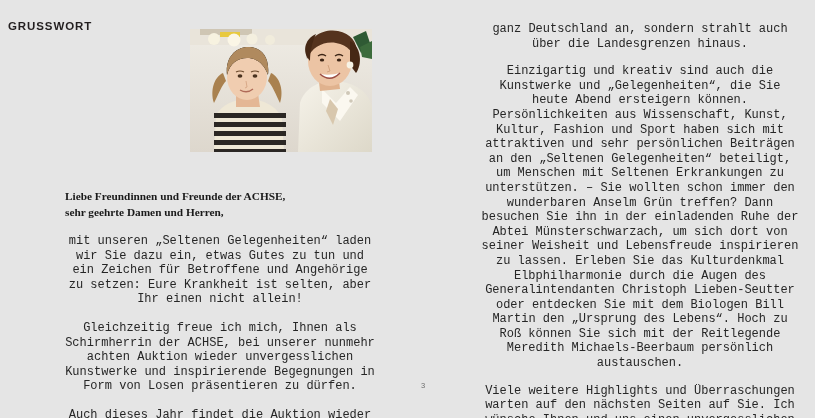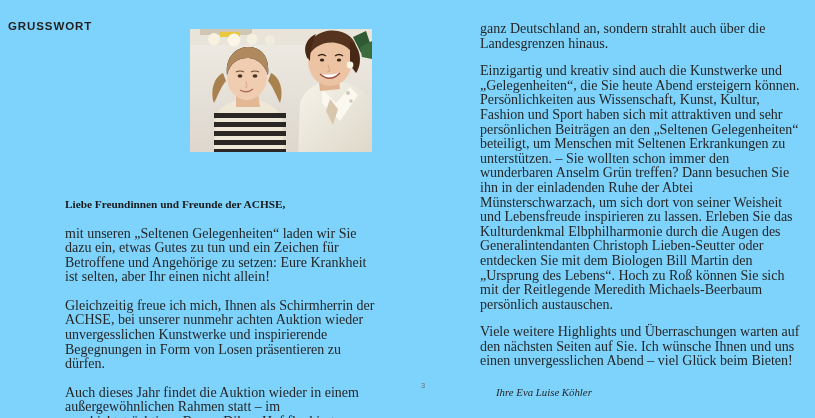--- a/index.html
+++ b/index.html
@@ -4,21 +4,21 @@
 <style>
   html, body {
     margin: 0;
     padding: 0;
     background: #ffffff;
   }
   .page {
     position: relative;
     width: 815px;
     height: 418px;
-    background: #7dd3fc;
+    background: #e5e5e5;
     font-family: "Liberation Serif", serif;
     color: #231f20;
     overflow: hidden;
   }
 
   
   .section-header {
     position: absolute;
     left: 8px;
     top: 20px;
@@ -57,33 +57,34 @@
     left: 480px;
     top: 22px;
     width: 320px;
   }
 
   .salutation {
     font-family: "Liberation Serif", serif;
     font-weight: bold;
     font-size: 11.3px;
     line-height: 15.5px;
-    margin: 12px 0 14px 0;
+    margin: 4px 0 14px 0;
     color: #1a1a1a;
   }
   .salutation .line {
     display: block;
   }
 
   p.body-par {
     margin: 0 0 14px 0;
-    font-size: 14px;
+    font-size: 12px;
     line-height: 14.6px;
-    text-align: left;
+    text-align: center;
     color: #262626;
+    font-family: Liberation Mono, monospace;
   }
   .col-right p.body-par {
     margin: 0 0 13px 0;
   }
   p.body-par:last-child {
     margin-bottom: 0;
   }
 
   .signature {
     margin: 16px 0 0 16px;
@@ -191,20 +192,21 @@
         <ellipse cx="65" cy="47" rx="2.4" ry="1.8" fill="#4a3320"></ellipse>
         <path d="M56 52 l1 6 l-2 1" stroke="#d6a583" stroke-width="0.9" fill="none"></path>
         <path d="M50 61 q7 4 13 -1" stroke="#b06a58" stroke-width="1.3" fill="none"></path>
       </g>
     </svg>
   </div>
 
   <div class="col-left">
     <div class="salutation">
       <span class="line">Liebe Freundinnen und Freunde der ACHSE,</span>
+      <span class="line">sehr geehrte Damen und Herren,</span>
     </div>
     <p class="body-par">mit unseren „Seltenen Gelegenheiten“ laden wir Sie dazu ein, etwas Gutes zu tun und ein Zeichen für Betroffene und Angehörige zu setzen: Eure Krankheit ist selten, aber Ihr einen nicht allein!</p>
     <p class="body-par">Gleichzeitig freue ich mich, Ihnen als Schirmherrin der ACHSE, bei unserer nunmehr achten Auktion wieder unvergesslichen Kunstwerke und inspirierende Begegnungen in Form von Losen präsentieren zu dürfen.</p>
     <p class="body-par">Auch dieses Jahr findet die Auktion wieder in einem außergewöhnlichen Rahmen statt – im geschichtsträchtigen Benen-Diken-Hof flankiert von der Schönheit der Insel Sylt. Der Gutshof aus dem 19. Jahrhundert ist mittlerweile eine Institution auf Sylt. Das Prinzip der offenen Tür und der herzliche Kontakt zum Gast werden hier groß geschrieben. Diese einladende Wärme zieht nicht nur Größen aus Kultur und Politik aus</p>
   </div>
 
   <div class="col-right">
     <p class="body-par">ganz Deutschland an, sondern strahlt auch über die Landesgrenzen hinaus.</p>
     <p class="body-par">Einzigartig und kreativ sind auch die Kunstwerke und „Gelegenheiten“, die Sie heute Abend ersteigern können. Persönlichkeiten aus Wissenschaft, Kunst, Kultur, Fashion und Sport haben sich mit attraktiven und sehr persönlichen Beiträgen an den „Seltenen Gelegenheiten“ beteiligt, um Menschen mit Seltenen Erkrankungen zu unterstützen. – Sie wollten schon immer den wunderbaren Anselm Grün treffen? Dann besuchen Sie ihn in der einladenden Ruhe der Abtei Münsterschwarzach, um sich dort von seiner Weisheit und Lebensfreude inspirieren zu lassen. Erleben Sie das Kulturdenkmal Elbphilharmonie durch die Augen des Generalintendanten Christoph Lieben-Seutter oder entdecken Sie mit dem Biologen Bill Martin den „Ursprung des Lebens“. Hoch zu Roß können Sie sich mit der Reitlegende Meredith Michaels-Beerbaum persönlich austauschen.</p>
     <p class="body-par">Viele weitere Highlights und Überraschungen warten auf den nächsten Seiten auf Sie. Ich wünsche Ihnen und uns einen unvergesslichen Abend – viel Glück beim Bieten!</p>

